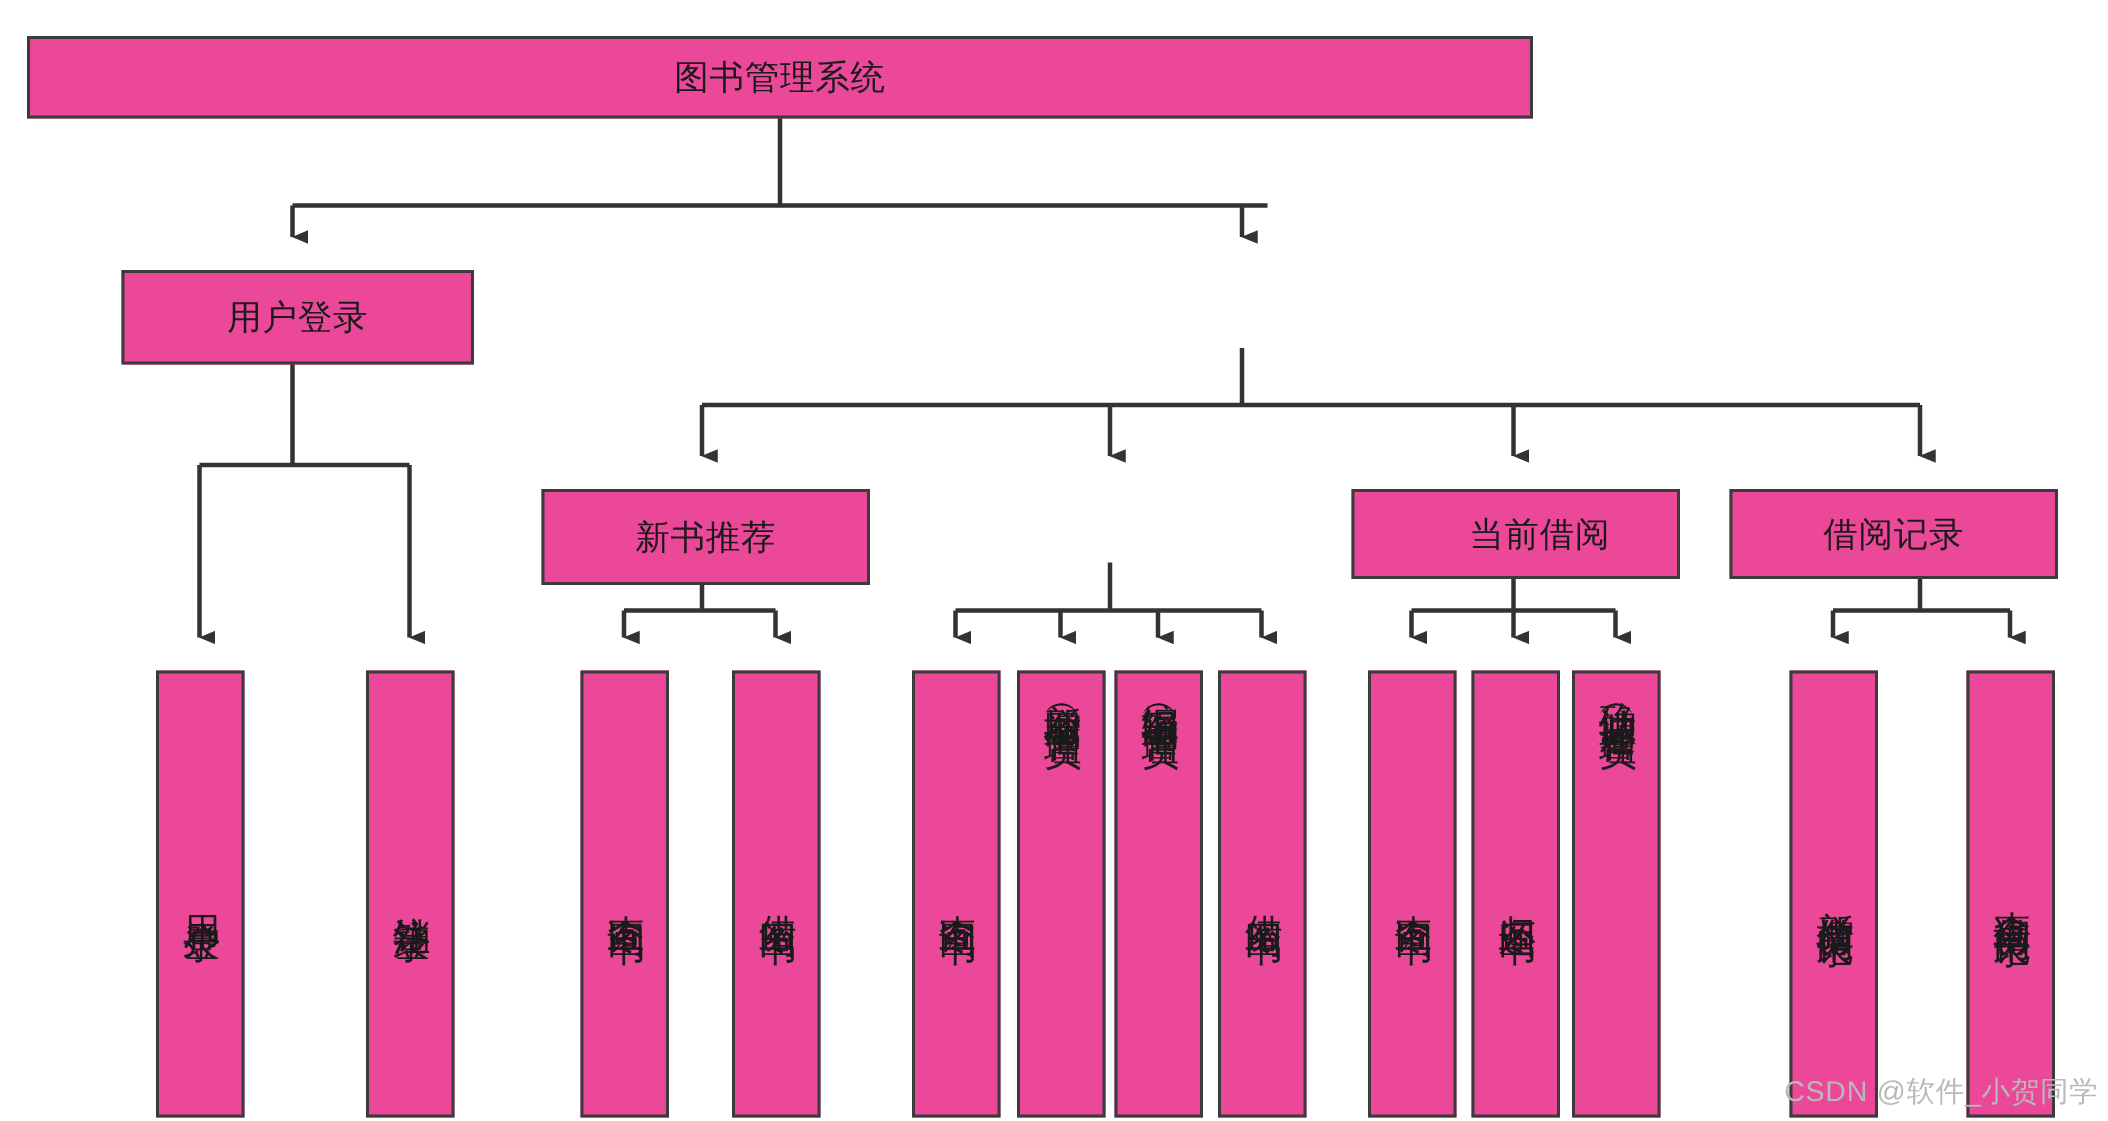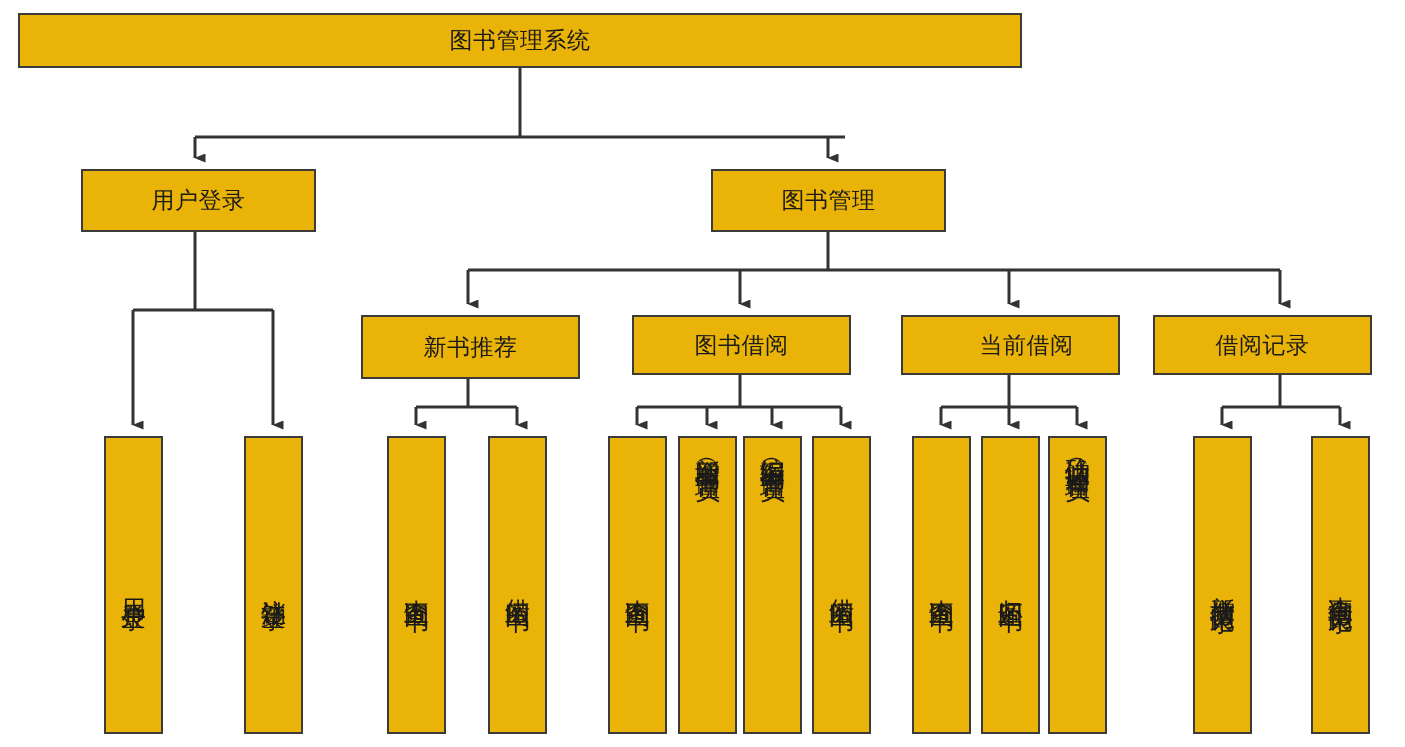--- a/index.html
+++ b/index.html
@@ -23,27 +23,28 @@
     position: absolute;
     left: 0;
     top: 0;
     width: 1405px;
     height: 747px;
     pointer-events: none;
   }
   .node {
     position: absolute;
     box-sizing: border-box;
-    background: #eab308;
+    background: #ec4899;
     border: 2.5px solid #3b3b3b;
     display: flex;
     align-items: center;
     justify-content: center;
     color: #1a1a1a;
     z-index: 2;
+    margin-top: 11px;
   }
   .node .label {
     display: block;
     line-height: 1.15;
     letter-spacing: 0.5px;
     white-space: nowrap;
   }
   .node.horiz .label {
     font-size: 23px;
   }
@@ -131,30 +132,24 @@
     </g>
   </svg>
 
   <div class="node root horiz" style="left:18px; top:13px; width:1004px; height:55px;">
     <span class="label">图书管理系统</span>
   </div>
 
   <div class="node horiz" style="left:81px; top:169px; width:235px; height:63px;">
     <span class="label">用户登录</span>
   </div>
-  <div class="node horiz" style="left:711px; top:169px; width:235px; height:63px;">
-    <span class="label">图书管理</span>
-  </div>
 
   <div class="node horiz" style="left:361px; top:315px; width:219px; height:64px;">
     <span class="label">新书推荐</span>
   </div>
-  <div class="node horiz" style="left:632px; top:315px; width:219px; height:60px;">
-    <span class="label">图书借阅</span>
-  </div>
   <div class="node horiz" style="left:901px; top:315px; width:219px; height:60px;padding-left:32px;">
     <span class="label">当前借阅</span>
   </div>
   <div class="node horiz" style="left:1153px; top:315px; width:219px; height:60px;">
     <span class="label">借阅记录</span>
   </div>
 
   <div class="node vert center-text" style="left:104px; top:436px; width:59px; height:298px;">
     <span class="label">用户登录</span>
   </div>
@@ -192,13 +187,14 @@
     <span class="label">确认归还（管理员）</span>
   </div>
 
   <div class="node vert center-text" style="left:1193px; top:436px; width:59px; height:298px;">
     <span class="label">新增借阅记录</span>
   </div>
   <div class="node vert center-text" style="left:1311px; top:436px; width:59px; height:298px;">
     <span class="label">查询借阅记录</span>
   </div>
 
+  <div class="watermark">CSDN @软件_小贺同学</div>
 </div>
 
 </body></html>

